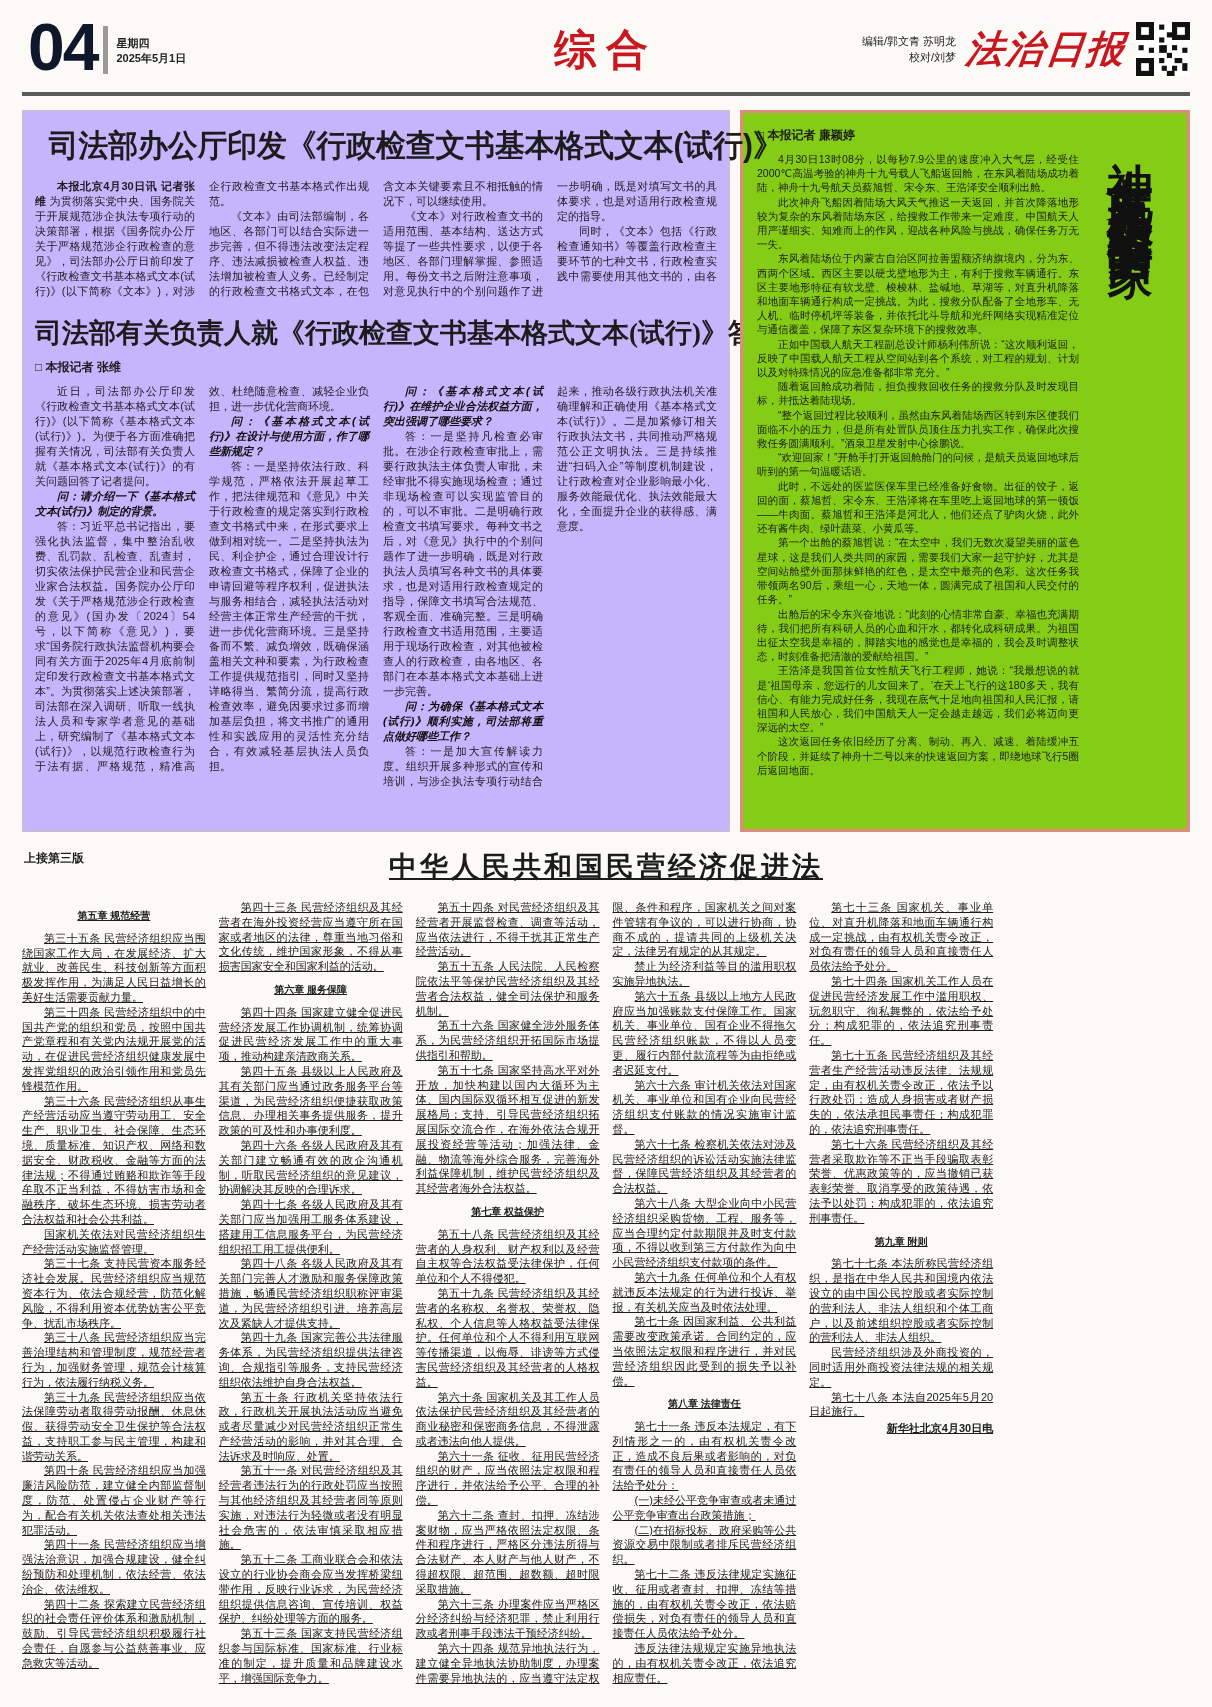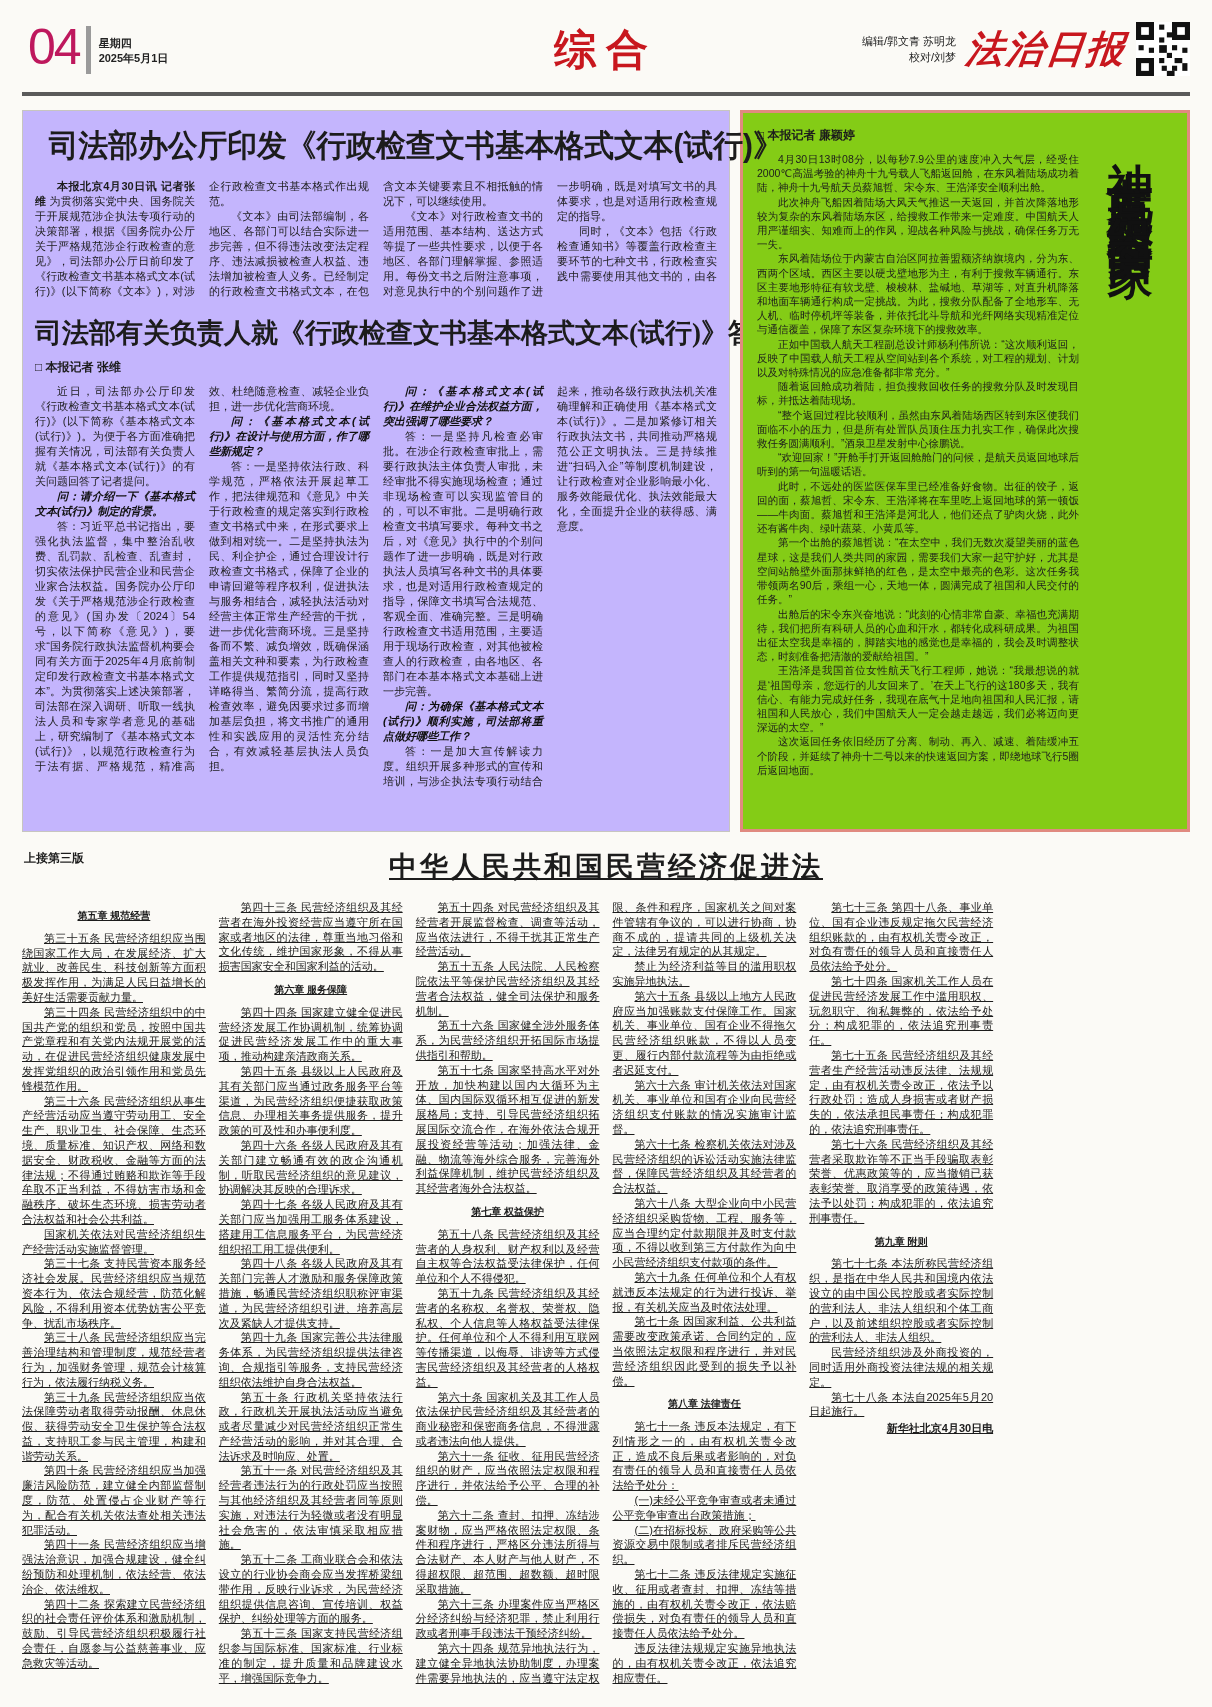--- a/index.html
+++ b/index.html
@@ -9,21 +9,21 @@
     background:#fbfaf6;
     font-family:"Liberation Sans","DejaVu Sans",sans-serif;
     color:#1c1c1c;
     overflow:hidden;
   }
   .page { width:1212px; height:1707px; padding:12px 22px 10px; }
 
   
   .masthead { position:relative; height:76px; }
   .mh-left { position:absolute; left:6px; top:8px; display:flex; align-items:flex-start; }
-  .page-num { color:#be185d; font-size:50px; line-height:54px; font-weight:400; letter-spacing:-2px; }
+  .page-num { color:#0f172a; font-size:66px; line-height:54px; font-weight:700; letter-spacing:-2px; }
   .mh-bar { width:5px; height:48px; background:#9a9a9a; margin:6px 8px 0 6px; }
   .mh-date { margin-top:16px; font-size:11px; line-height:15px; font-weight:700; color:#222; }
   .section-title { position:absolute; left:0; right:0; top:10px; text-align:center;
     color:#c8171e; font-size:42px; font-weight:900; letter-spacing:10px;
     font-family:"Liberation Serif","DejaVu Serif",serif; }
   .mh-right { position:absolute; right:0; top:10px; display:flex; align-items:center; gap:10px; }
   .mh-editors { font-size:11px; line-height:16px; text-align:right; color:#222; }
   .brand { color:#c8171e; font-size:38px; font-weight:900; font-style:italic;
     font-family:"Liberation Serif","DejaVu Serif",serif; transform:skewX(-6deg); letter-spacing:2px; }
   .qr { width:54px; height:54px; }
@@ -217,21 +217,21 @@
         <p class="para">第六十七条 检察机关依法对涉及民营经济组织的诉讼活动实施法律监督，保障民营经济组织及其经营者的合法权益。</p>
         <p class="para">第六十八条 大型企业向中小民营经济组织采购货物、工程、服务等，应当合理约定付款期限并及时支付款项，不得以收到第三方付款作为向中小民营经济组织支付款项的条件。</p>
         <p class="para">第六十九条 任何单位和个人有权就违反本法规定的行为进行投诉、举报，有关机关应当及时依法处理。</p>
         <p class="para">第七十条 因国家利益、公共利益需要改变政策承诺、合同约定的，应当依照法定权限和程序进行，并对民营经济组织因此受到的损失予以补偿。</p>
         <div class="law-chapter">第八章 法律责任</div>
         <p class="para">第七十一条 违反本法规定，有下列情形之一的，由有权机关责令改正，造成不良后果或者影响的，对负有责任的领导人员和直接责任人员依法给予处分：</p>
         <p class="para">(一)未经公平竞争审查或者未通过公平竞争审查出台政策措施；</p>
         <p class="para">(二)在招标投标、政府采购等公共资源交易中限制或者排斥民营经济组织。</p>
         <p class="para">第七十二条 违反法律规定实施征收、征用或者查封、扣押、冻结等措施的，由有权机关责令改正，依法赔偿损失，对负有责任的领导人员和直接责任人员依法给予处分。</p>
         <p class="para">违反法律法规规定实施异地执法的，由有权机关责令改正，依法追究相应责任。</p>
-        <p class="para">第七十三条 第四十八条、事业单位、国有企业违反规定拖欠民营经济组织账款的，由有权机关责令改正，对负有责任的领导人员和直接责任人员依法给予处分。</p>
+        <p class="para">第七十三条 国家机关、事业单位、对直升机降落和地面车辆通行构成一定挑战，由有权机关责令改正，对负有责任的领导人员和直接责任人员依法给予处分。</p>
         <p class="para">第七十四条 国家机关工作人员在促进民营经济发展工作中滥用职权、玩忽职守、徇私舞弊的，依法给予处分；构成犯罪的，依法追究刑事责任。</p>
         <p class="para">第七十五条 民营经济组织及其经营者生产经营活动违反法律、法规规定，由有权机关责令改正，依法予以行政处罚；造成人身损害或者财产损失的，依法承担民事责任；构成犯罪的，依法追究刑事责任。</p>
         <p class="para">第七十六条 民营经济组织及其经营者采取欺诈等不正当手段骗取表彰荣誉、优惠政策等的，应当撤销已获表彰荣誉、取消享受的政策待遇，依法予以处罚；构成犯罪的，依法追究刑事责任。</p>
         <div class="law-chapter">第九章 附则</div>
         <p class="para">第七十七条 本法所称民营经济组织，是指在中华人民共和国境内依法设立的由中国公民控股或者实际控制的营利法人、非法人组织和个体工商户，以及前述组织控股或者实际控制的营利法人、非法人组织。</p>
         <p class="para">民营经济组织涉及外商投资的，同时适用外商投资法律法规的相关规定。</p>
         <p class="para">第七十八条 本法自2025年5月20日起施行。</p>
         <p class="dateline">新华社北京4月30日电</p>
       </div>
   </div>

